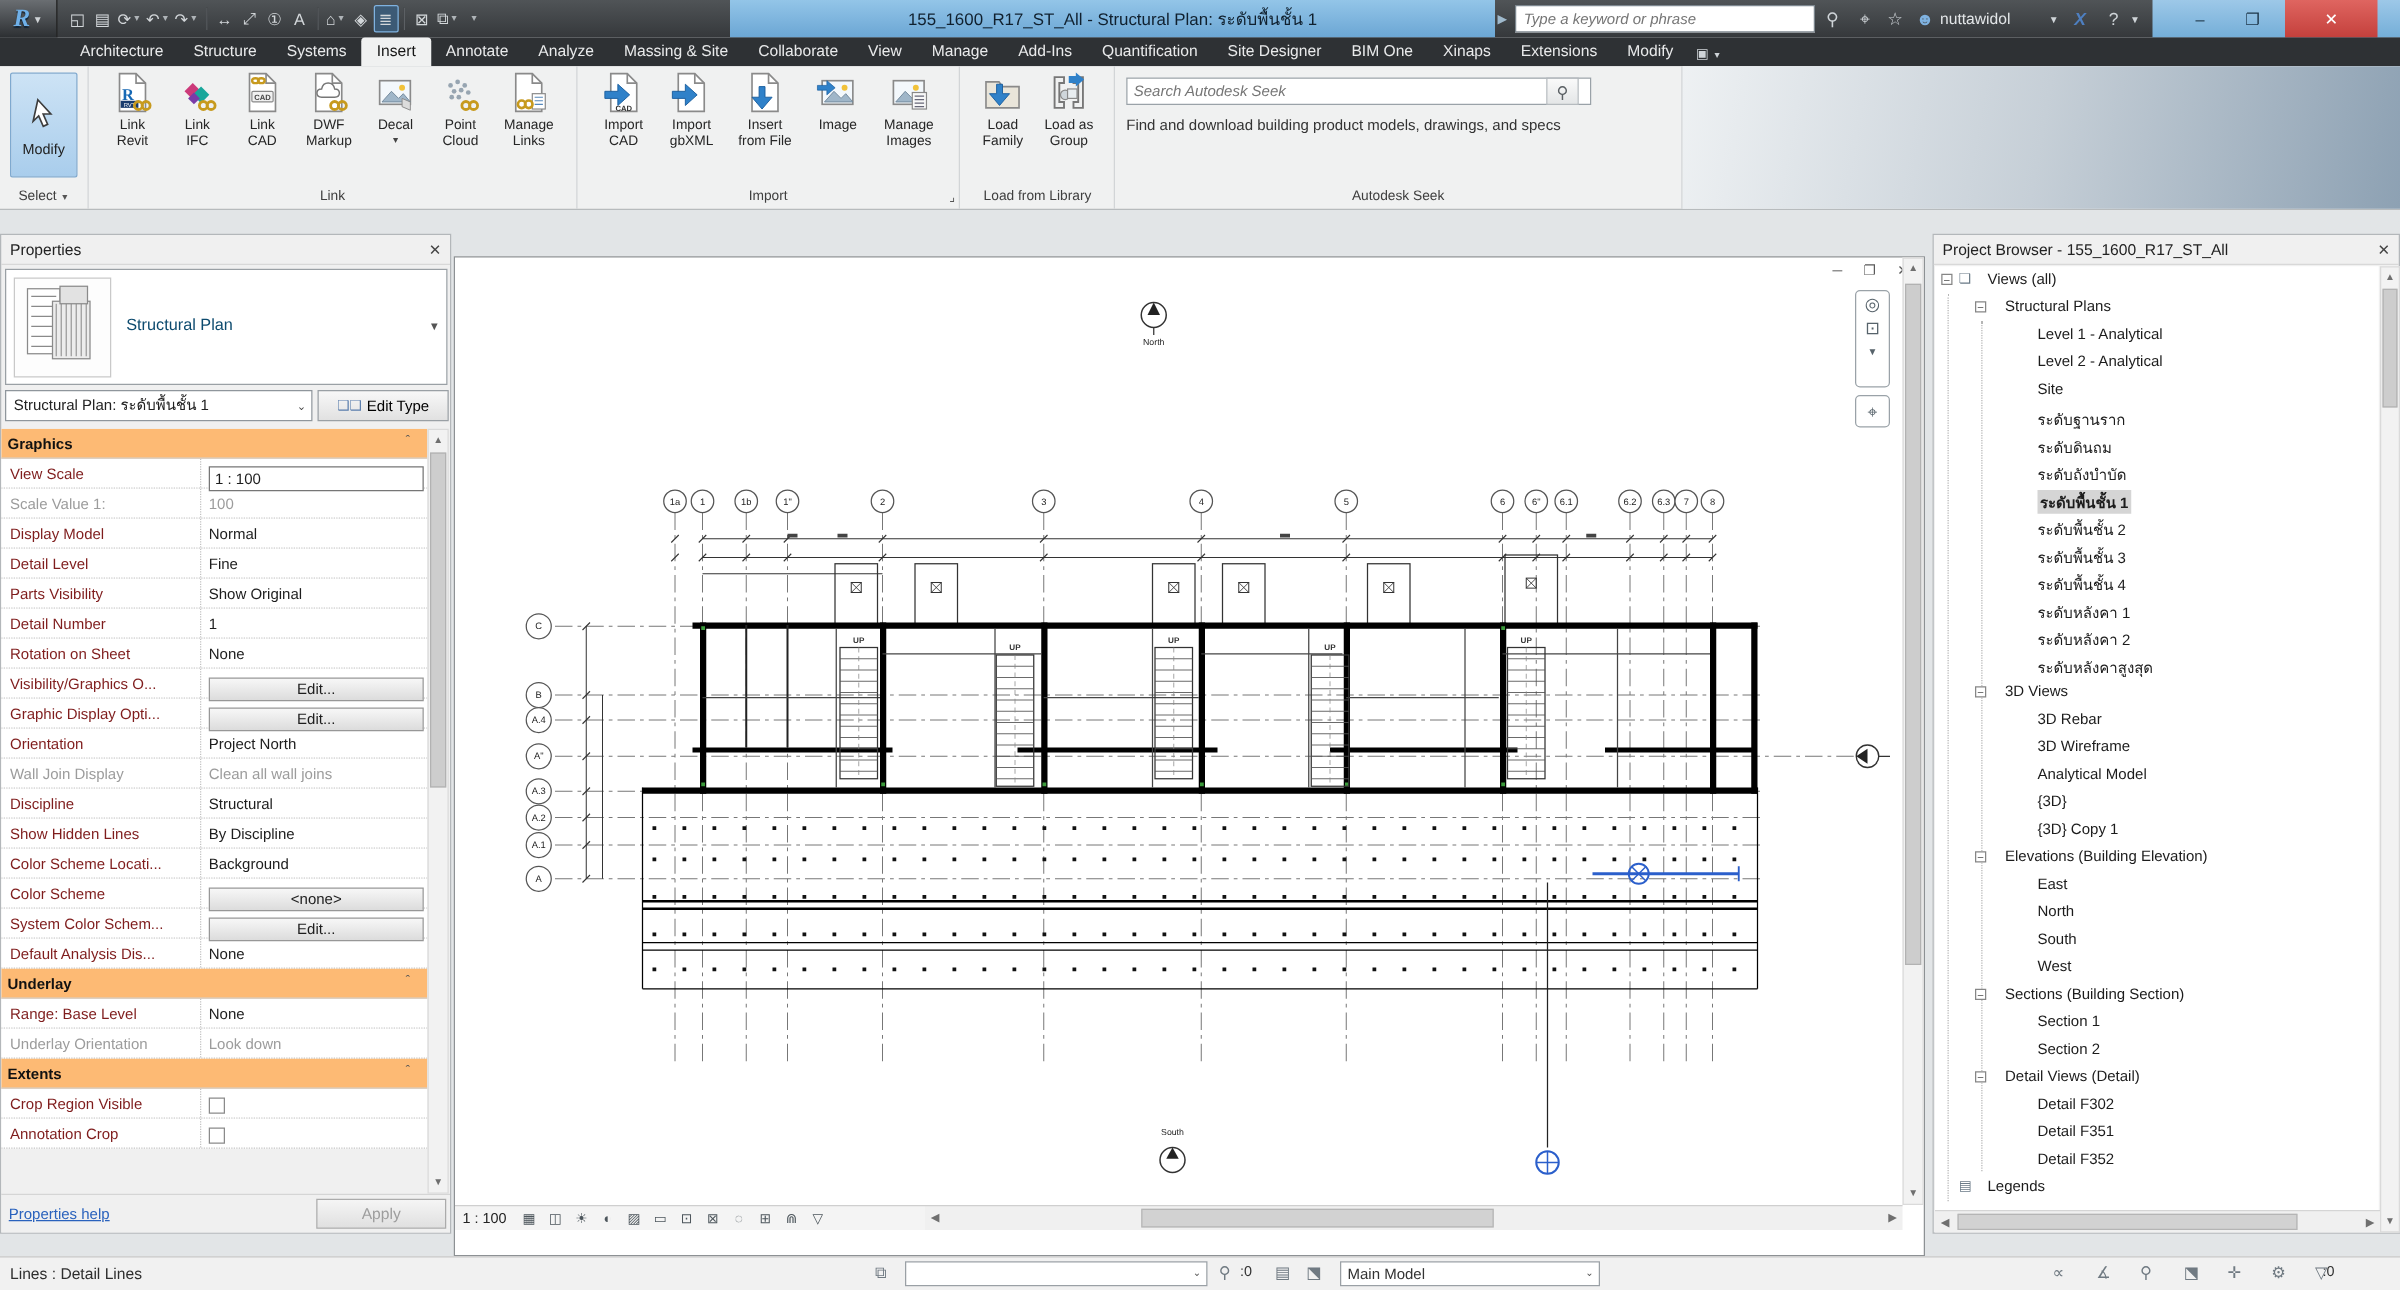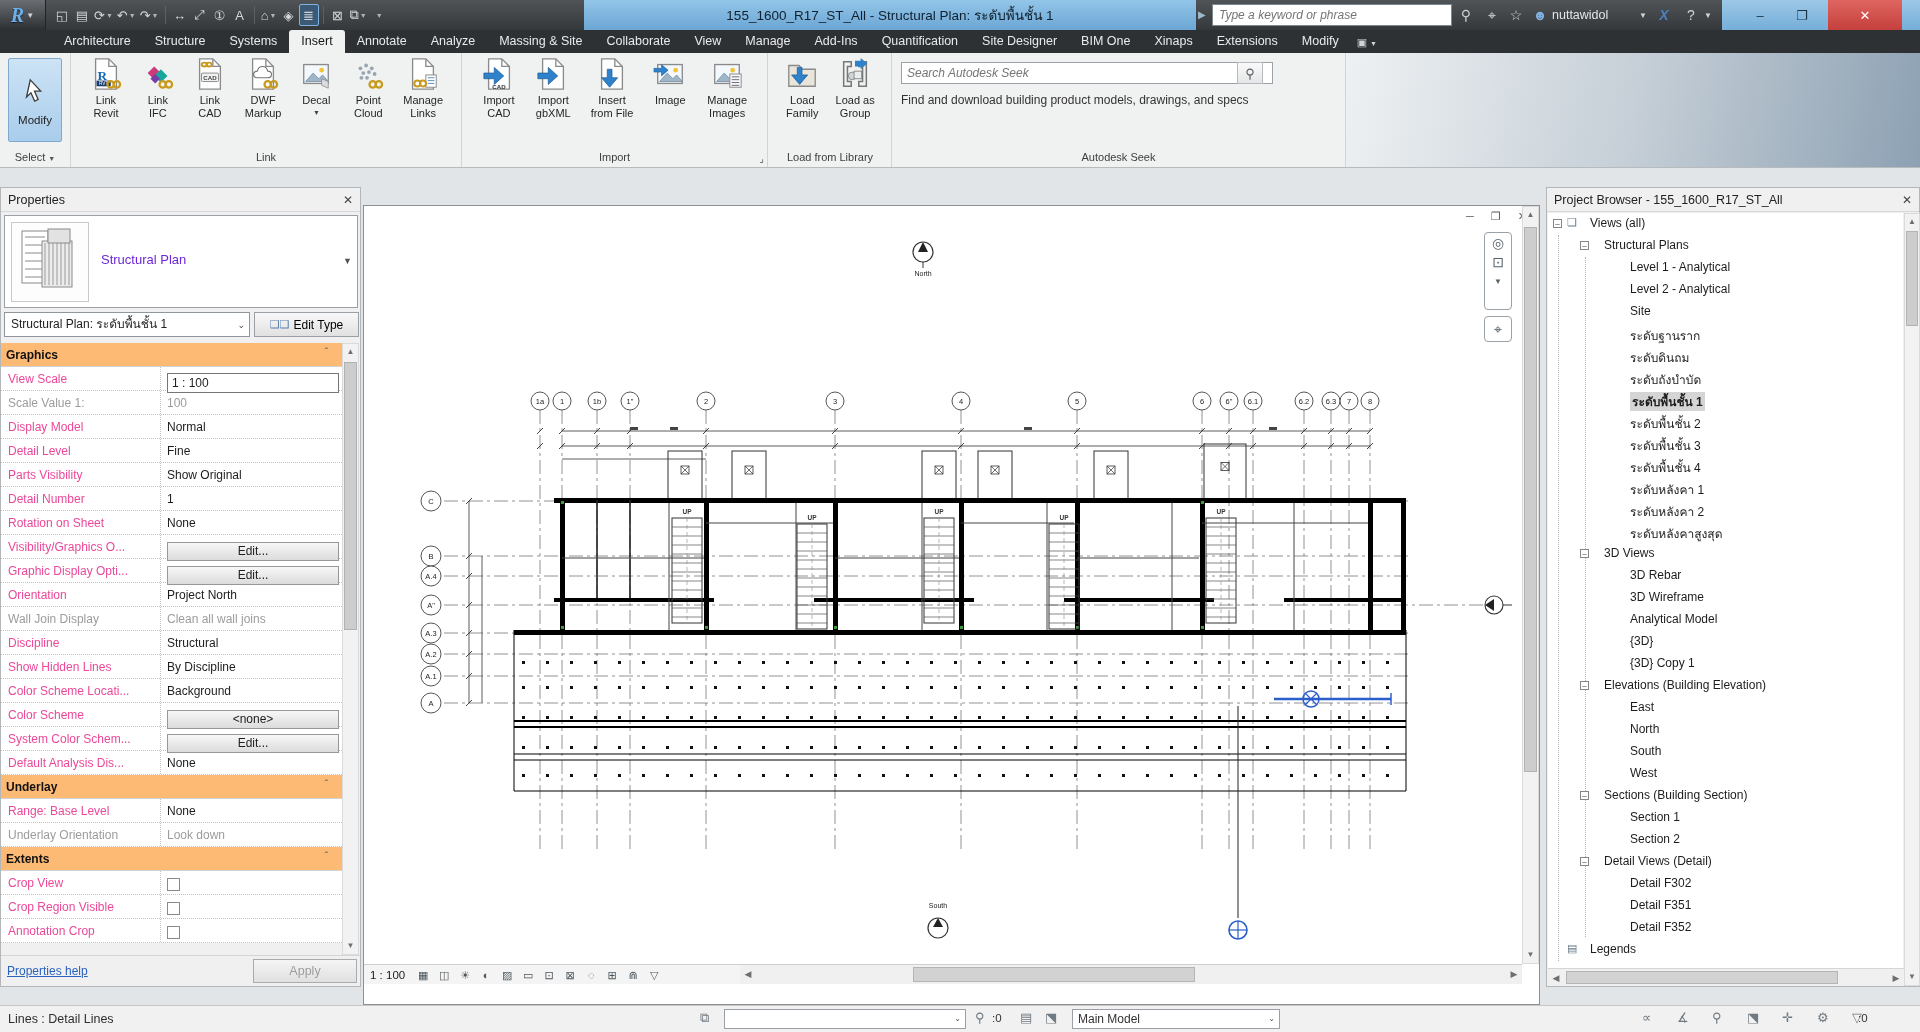--- a/index.html
+++ b/index.html
@@ -70,31 +70,31 @@
   
   .sidepanel { position:absolute; top:187px; height:800px; background:#f0f0f0; border:1px solid #b3b7ba; }
   .phead { height:24px; display:flex; align-items:center; justify-content:space-between; padding:0 7px;
     font-size:12.5px; color:#222; border-bottom:1px solid #d8d8d8; }
   .phead .x { color:#444; font-size:12px; }
 
   
   #props { left:0; width:361px; }
   #type-box { position:absolute; left:3px; top:27px; width:354px; height:93px; background:#fff; border:1px solid #9aa0a5; }
   #type-box .ticon { position:absolute; left:6px; top:6px; width:78px; height:80px; border:1px solid #c9c9c9; background:#fdfdfd; }
-  #type-box .tlabel { position:absolute; left:96px; top:36px; font-size:13px; color:#6d28d9; }
+  #type-box .tlabel { position:absolute; left:96px; top:36px; font-size:13px; color:#0c4a6e; }
   #type-box .tdd { position:absolute; right:5px; top:40px; font-size:9px; color:#555; }
   #inst-combo { position:absolute; left:3px; top:124px; width:246px; height:25px; background:#fff; border:1px solid #8f969c;
     font-size:12px; line-height:23px; padding-left:6px; color:#222; }
   #inst-combo .dd { position:absolute; right:4px; top:1px; font-size:9px; color:#444; }
   #edit-type { position:absolute; left:253px; top:124px; width:105px; height:25px; background:linear-gradient(#f8f8f8,#e1e1e1);
     border:1px solid #9aa0a5; display:flex; align-items:center; justify-content:center; gap:4px; font-size:12px; }
   #edit-type .ei { color:#5c7fae; font-size:11px; }
   #pgrid { position:absolute; left:0; top:155px; width:341px; height:612px; overflow:hidden; background:#f0f0f0; }
   .prow { height:24px; display:flex; background:#fff; border-bottom:1px dotted #c3c3c3; }
-  .prow .lc { width:160px; padding:5px 2px 0 7px; font-size:12px; color:#ec4899; border-right:1px dotted #c3c3c3;
+  .prow .lc { width:160px; padding:5px 2px 0 7px; font-size:12px; color:#7f1d1d; border-right:1px dotted #c3c3c3;
     white-space:nowrap; overflow:hidden; }
   .prow .vc { flex:1; padding:5px 2px 0 6px; font-size:12px; color:#1d1d1d; }
   .prow.dis .lc,.prow.dis .vc { color:#9c9c9c; }
   .psec { height:24px; background:#fdba74; border-bottom:1px solid #d2d2d2; font-weight:bold; font-size:12px;
     padding:5px 0 0 5px; position:relative; color:#111; }
   .psec .chev { position:absolute; right:14px; top:4px; font-weight:normal; color:#555; font-size:10px; }
   .pbtn { margin-top:2px; height:19px; width:172px; background:linear-gradient(#f7f7f7,#dcdcdc); border:1px solid #979797;
     font-size:12px; text-align:center; line-height:17px; }
   .pcombo { margin-top:1px; height:20px; width:172px; background:#fff; border:1px solid #767676; font-size:12px;
     padding:2px 4px; }
@@ -570,26 +570,20 @@
       <div class="psec">Underlay<span class="chev">ˆ</span></div>
       <div class="prow">
         <div class="lc">Range: Base Level</div>
         <div class="vc">None</div>
       </div>
       <div class="prow dis">
         <div class="lc">Underlay Orientation</div>
         <div class="vc">Look down</div>
       </div>
       <div class="psec">Extents<span class="chev">ˆ</span></div>
-      <div class="prow">
-        <div class="lc">Crop View</div>
-        <div class="vc">
-          <div class="pcb"></div>
-        </div>
-      </div>
       <div class="prow">
         <div class="lc">Crop Region Visible</div>
         <div class="vc">
           <div class="pcb"></div>
         </div>
       </div>
       <div class="prow">
         <div class="lc">Annotation Crop</div>
         <div class="vc">
           <div class="pcb"></div>

